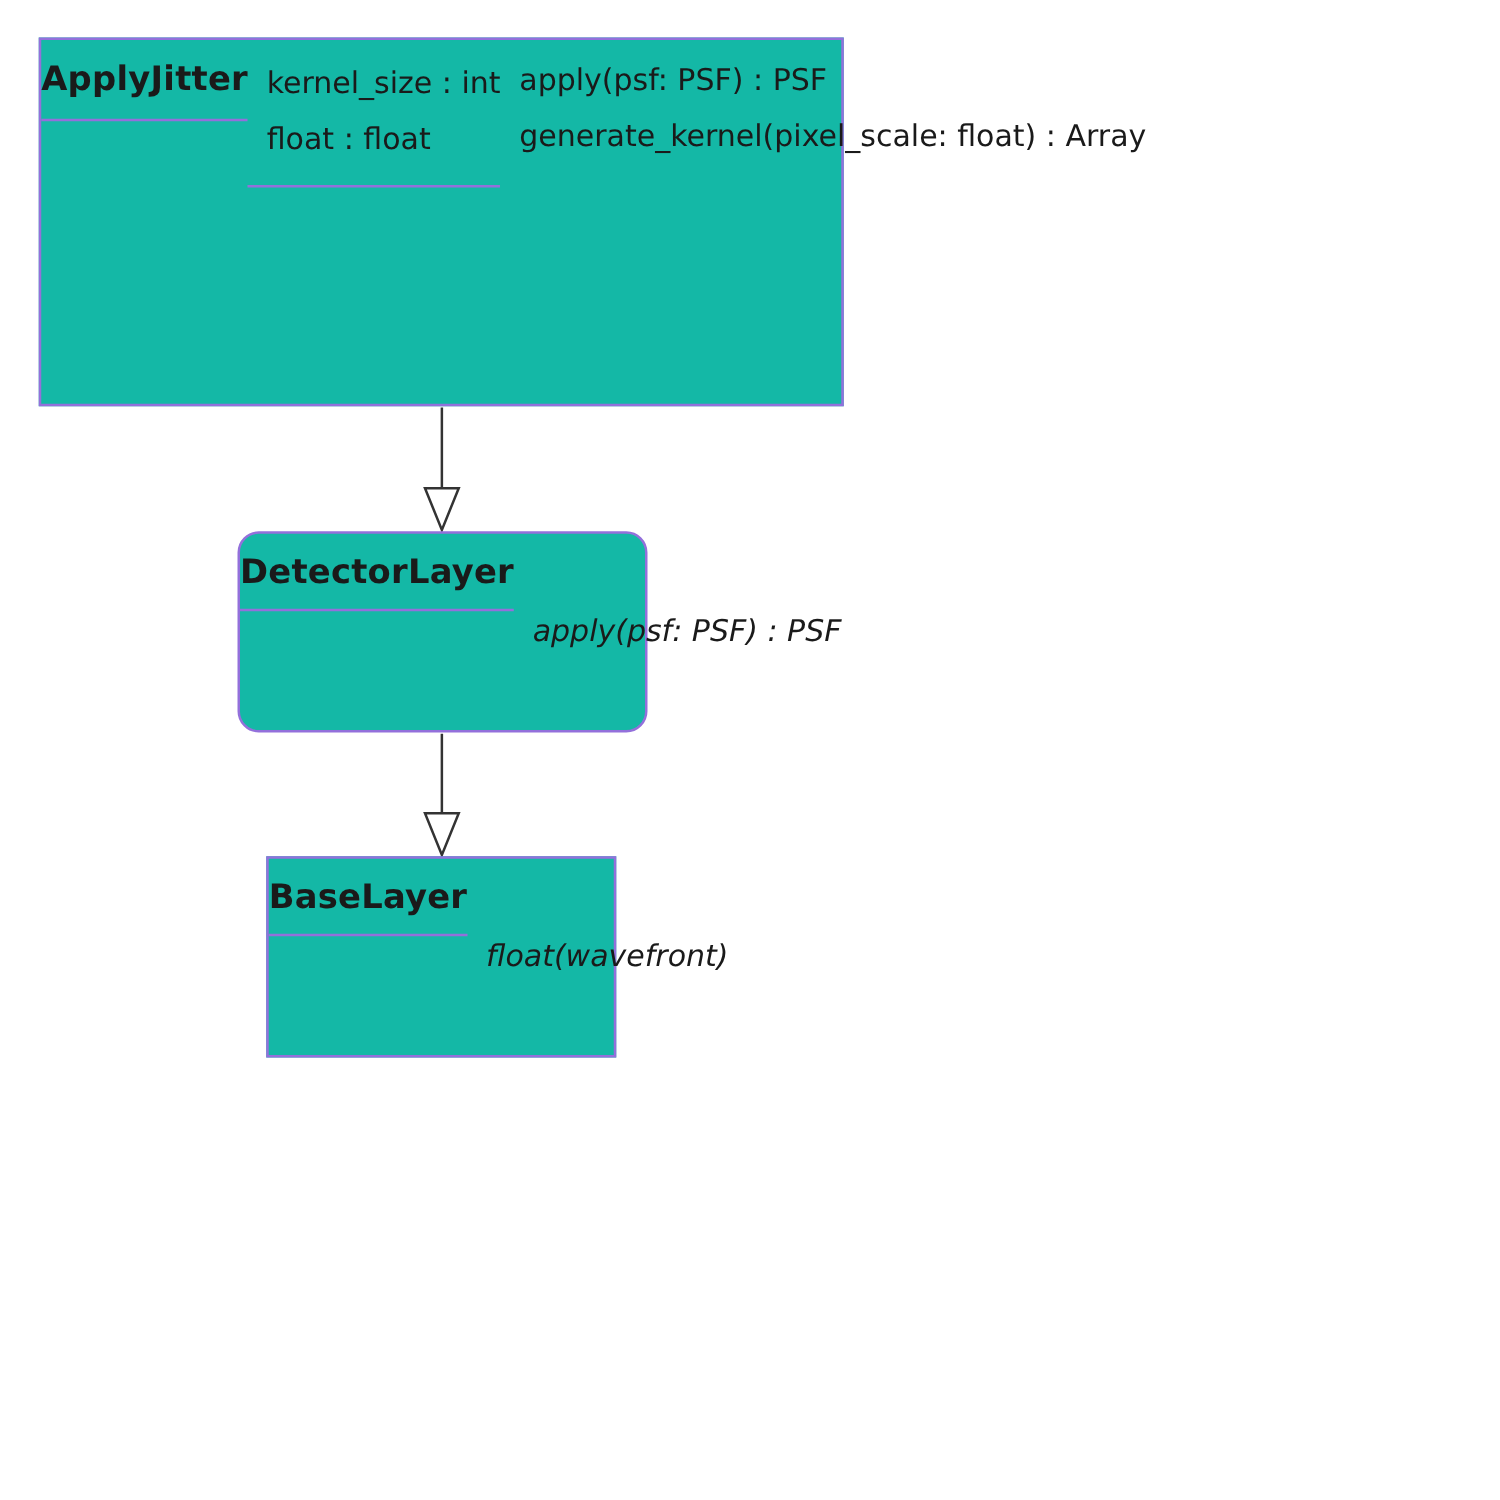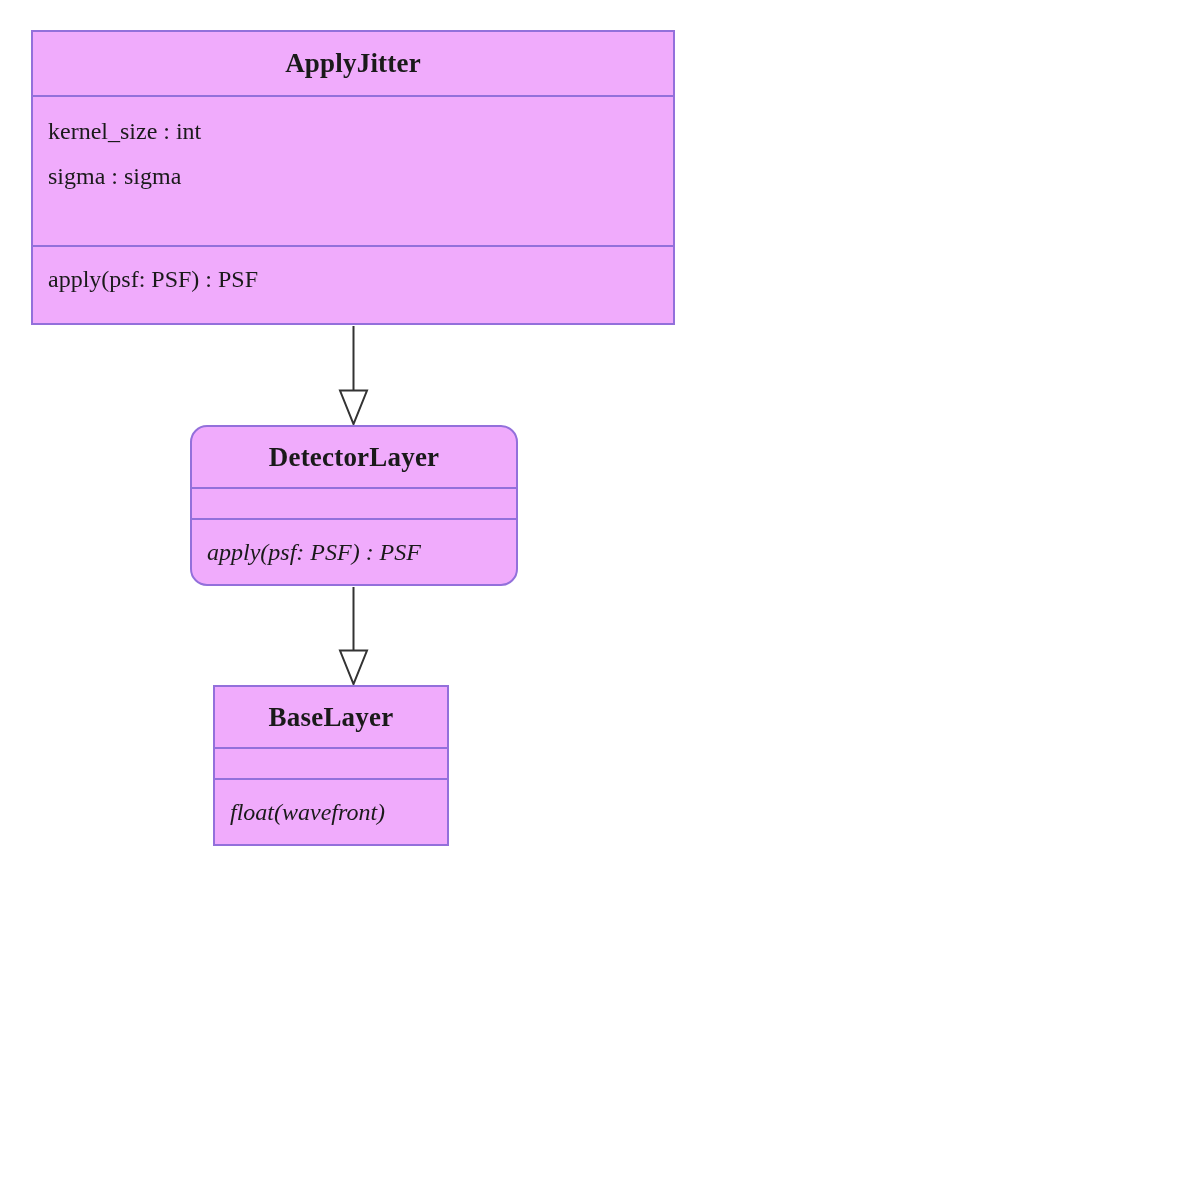--- a/index.html
+++ b/index.html
@@ -19,26 +19,25 @@
     position: absolute;
     left: 0;
     top: 0;
     width: 1200px;
     height: 1200px;
     pointer-events: none;
   }
   .class-box {
     position: absolute;
     box-sizing: border-box;
-    background: #f0abfc;
+    background: #14b8a6;
     border: 2px solid #9370DB;
     display: flex;
-    flex-direction: column;
+    flex-direction: row;
     color: #1a1a1a;
-    font-family: Liberation Serif, serif;
   }
   .class-title {
     box-sizing: border-box;
     border-bottom: 2px solid #9370DB;
     display: flex;
     align-items: center;
     justify-content: center;
     font-weight: bold;
     font-size: 27px;
     letter-spacing: 0.2px;
@@ -56,29 +55,29 @@
     line-height: 45px;
     padding-left: 15px;
     white-space: nowrap;
   }
   .member.abstract {
     font-style: italic;
   }
   
   #box-applyjitter { left: 31px; top: 30px; width: 644px; height: 295px; }
   #box-applyjitter .class-title { height: 65px; }
-  #box-applyjitter .attrs-section { height: 150px; padding-top: 12px; }
+  #box-applyjitter .attrs-section { height: 118px; padding-top: 12px; }
   #box-applyjitter .methods-section { padding-top: 10px; }
 
   #box-detectorlayer { left: 190px; top: 425px; width: 328px; height: 161px; border-radius: 17px; }
   #box-detectorlayer .class-title { height: 62px; }
   #box-detectorlayer .attrs-section { height: 31px; }
   #box-detectorlayer .methods-section { display: flex; align-items: center; }
 
-  #box-baselayer { left: 213px; top: 685px; width: 236px; height: 161px; }
+  #box-baselayer { left: 213px; top: 685px; width: 280px; height: 161px; }
   #box-baselayer .class-title { height: 62px; }
   #box-baselayer .attrs-section { height: 31px; }
   #box-baselayer .methods-section { display: flex; align-items: center; }
 
   .edge-line {
     stroke: #333333;
     stroke-width: 2;
     fill: none;
   }
   .edge-head {
@@ -101,24 +100,25 @@
     <g>
       <line class="edge-line" x1="353.5" y1="587" x2="353.5" y2="651"></line>
       <polygon class="edge-head" points="340,650.5 367,650.5 353.5,684"></polygon>
     </g>
   </svg>
 
   <section class="class-box" id="box-applyjitter">
     <header class="class-title">ApplyJitter</header>
     <div class="attrs-section">
       <div class="member">kernel_size : int</div>
-      <div class="member">sigma : sigma</div>
+      <div class="member">float : float</div>
     </div>
     <div class="methods-section">
       <div class="member">apply(psf: PSF) : PSF</div>
+      <div class="member">generate_kernel(pixel_scale: float) : Array</div>
     </div>
   </section>
 
   <section class="class-box" id="box-detectorlayer">
     <header class="class-title">DetectorLayer</header>
     <div class="attrs-section"></div>
     <div class="methods-section">
       <div class="member abstract">apply(psf: PSF) : PSF</div>
     </div>
   </section>

